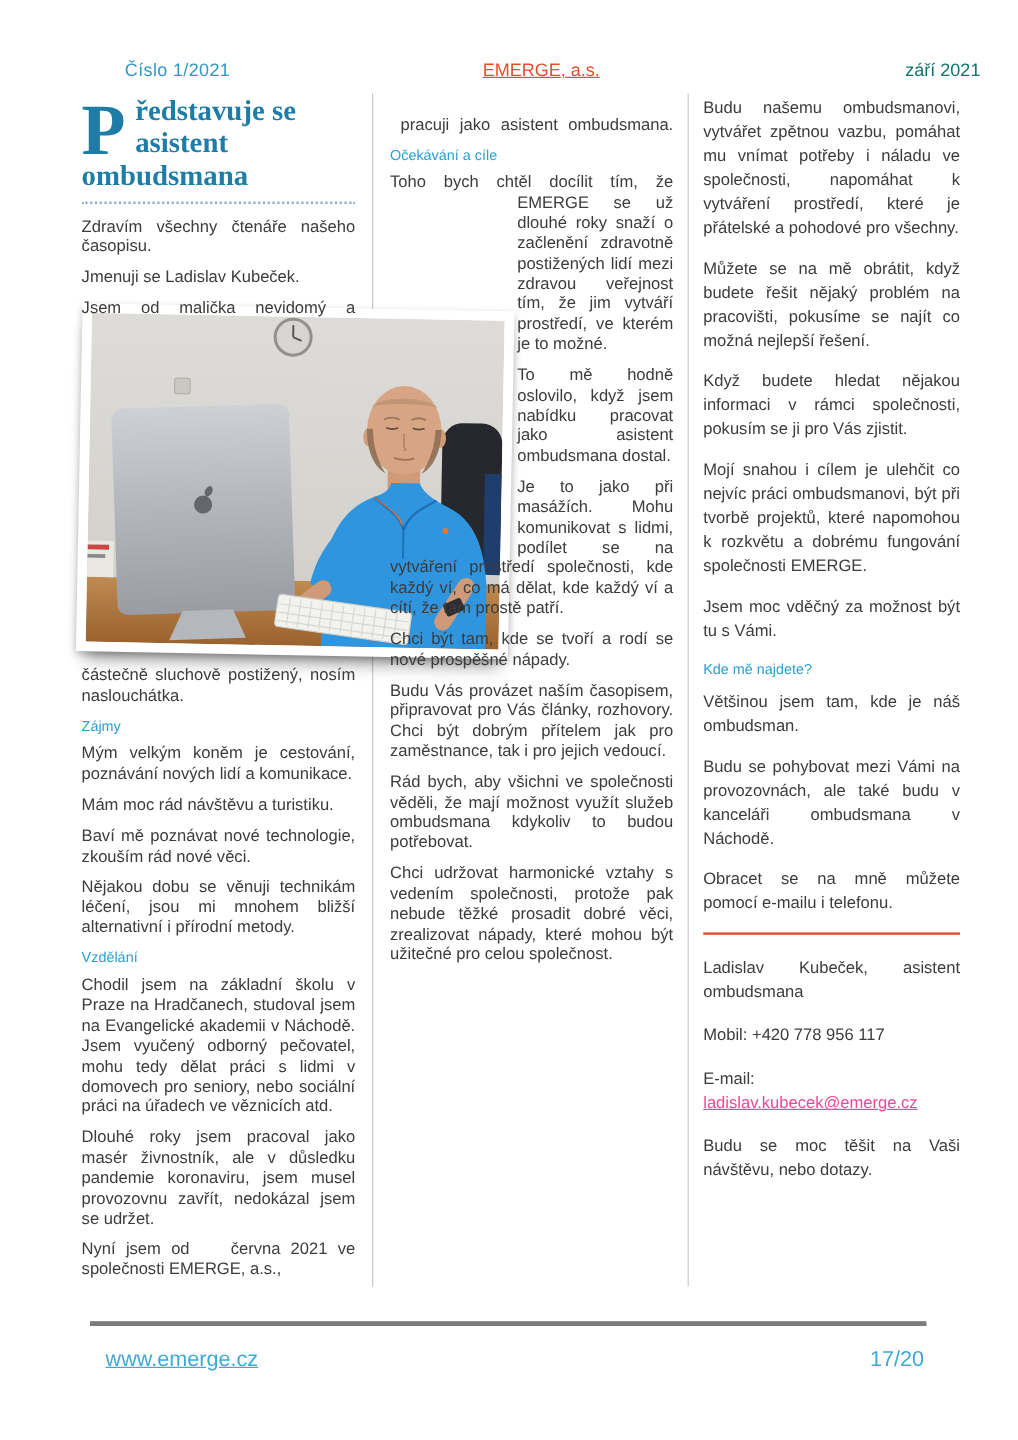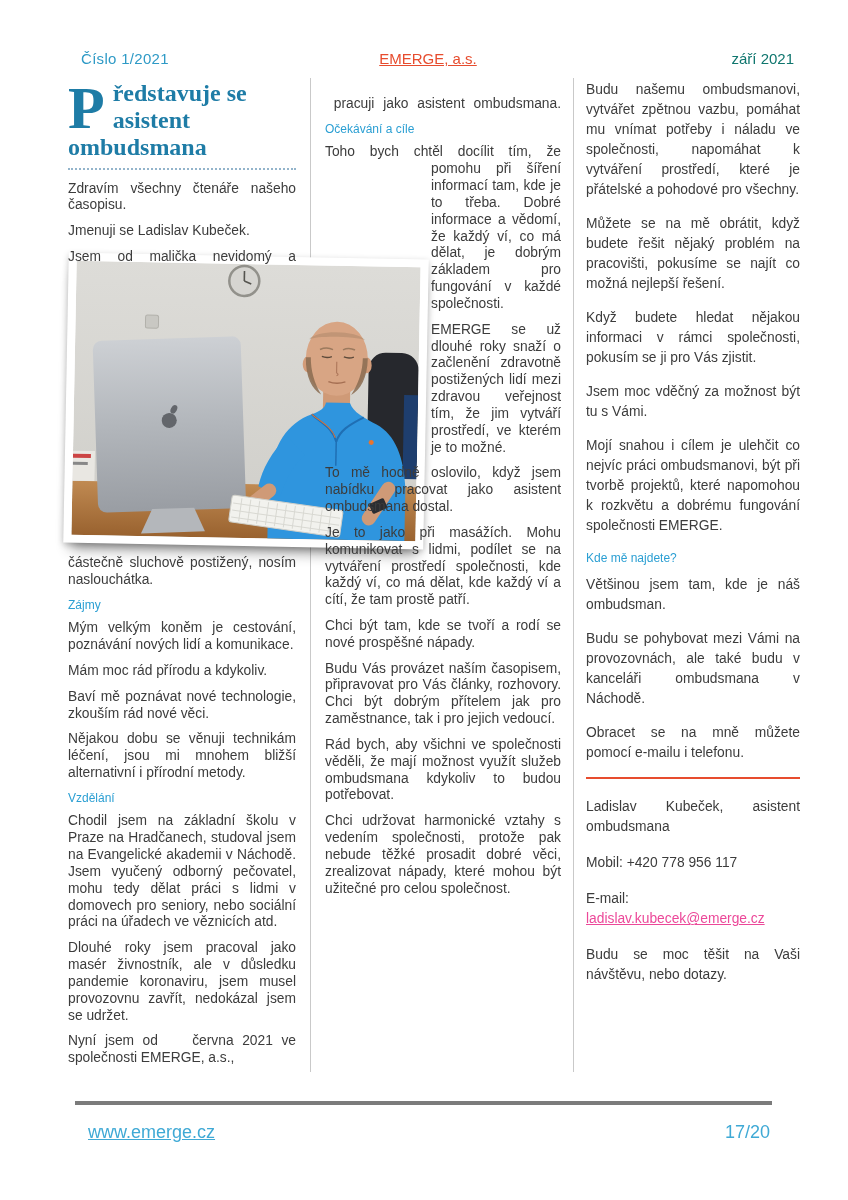--- a/index.html
+++ b/index.html
@@ -2,21 +2,21 @@
 <html><head>
 <meta charset="utf-8">
 <style>
   html,body { margin:0; padding:0; }
   body {
     width:848px; height:1200px; background:#ffffff; position:relative;
     font-family:"Liberation Sans", sans-serif; color:#3c3c3c;
     -webkit-font-smoothing:antialiased; overflow:hidden;
   }
   .masthead {
-    position:absolute; left:62px; top:50px; width:732px;
+    position:absolute; left:85px; top:50px; width:732px;
     display:flex; justify-content:space-between; align-items:baseline;
     font-size:15px; color:#2e9ac6;
   }
   .masthead .issue { padding-left:19px; letter-spacing:.3px; }
   .masthead .company { color:#e74c2e; position:absolute; left:0; right:0; text-align:center;text-decoration:underline; }
   .masthead .date { color:#0f766e; }
 
   .vdiv { position:absolute; top:78px; width:1px; height:994px; background:#c9c9c9; z-index:0; }
   .vdiv1 { left:310px; } .vdiv2 { left:573px; }
 
@@ -75,50 +75,49 @@
       <span class="dropcap">P</span><span>ředstavuje se asistent ombudsmana</span>
     </h1>
     <div class="dotted-rule"></div>
     <p>Zdravím všechny čtenáře našeho časopisu.</p>
     <p>Jmenuji se Ladislav Kubeček.</p>
     <p class="stretch">Jsem od malička nevidomý a</p>
     <div class="photo-gap"></div>
     <p>částečně sluchově postižený, nosím naslouchátka.</p>
     <h2 class="sec-h">Zájmy</h2>
     <p>Mým velkým koněm je cestování, poznávání nových lidí a komunikace.</p>
-    <p>Mám moc rád přírodu a kdykoliv.</p>
+    <p>Mám moc rád návštěvu a turistiku.</p>
     <p>Baví mě poznávat nové technologie, zkouším rád nové věci.</p>
     <p>Nějakou dobu se věnuji technikám léčení, jsou mi mnohem bližší alternativní i přírodní metody.</p>
     <h2 class="sec-h">Vzdělání</h2>
     <p>Chodil jsem na základní školu v Praze na Hradčanech, studoval jsem na Evangelické akademii v Náchodě. Jsem vyučený odborný pečovatel, mohu tedy dělat práci s lidmi v domovech pro seniory, nebo sociální práci na úřadech ve věznicích atd.</p>
     <p>Dlouhé roky jsem pracoval jako masér živnostník, ale v důsledku pandemie koronaviru, jsem musel provozovnu zavřít, nedokázal jsem se udržet.</p>
     <p>Nyní jsem od &nbsp;&nbsp;&nbsp;června 2021 ve společnosti EMERGE, a.s.,</p>
   </div>
 
   <div class="col col-mid">
     <p class="stretch">&nbsp;pracuji jako asistent ombudsmana.</p>
     <h2 class="sec-h">Očekávání a cíle</h2>
     <p class="lead">Toho bych chtěl docílit tím, že</p>
     <div class="wrap-spacer"></div>
-    <p>pomohu při šíření informací tam, kde je to třeba. Dobré informace a vědomí, že každý ví, co má dělat, je dobrým základem pro fungování v každé společnosti.</p>
     <p>EMERGE se už dlouhé roky snaží o začlenění zdravotně postižených lidí mezi zdravou veřejnost tím, že jim vytváří prostředí, ve kterém je to možné.</p>
     <p>To mě hodně oslovilo, když jsem nabídku pracovat jako asistent ombudsmana dostal.</p>
     <p>Je to jako při masážích. Mohu komunikovat s lidmi, podílet se na vytváření prostředí společnosti, kde každý ví, co má dělat, kde každý ví a cítí, že tam prostě patří.</p>
     <p>Chci být tam, kde se tvoří a rodí se nové prospěšné nápady.</p>
     <p>Budu Vás provázet naším časopisem, připravovat pro Vás články, rozhovory. Chci být dobrým přítelem jak pro zaměstnance, tak i pro jejich vedoucí.</p>
     <p>Rád bych, aby všichni ve společnosti věděli, že mají možnost využít služeb ombudsmana kdykoliv to budou potřebovat.</p>
     <p>Chci udržovat harmonické vztahy s vedením společnosti, protože pak nebude těžké prosadit dobré věci, zrealizovat nápady, které mohou být užitečné pro celou společnost.</p>
   </div>
 
   <div class="col col-right">
     <p>Budu našemu ombudsmanovi, vytvářet zpětnou vazbu, pomáhat mu vnímat potřeby i náladu ve společnosti, napomáhat k vytváření prostředí, které je přátelské a pohodové pro všechny.</p>
     <p>Můžete se na mě obrátit, když budete řešit nějaký problém na pracovišti, pokusíme se najít co možná nejlepší řešení.</p>
     <p>Když budete hledat nějakou informaci v rámci společnosti, pokusím se ji pro Vás zjistit.</p>
+    <p>Mojí snahou i cílem je ulehčit co nejvíc práci ombudsmanovi, být při tvorbě projektů, které napomohou k rozkvětu a dobrému fungování společnosti EMERGE.</p>
     <p>Jsem moc vděčný za možnost být tu s Vámi.</p>
-    <p>Mojí snahou i cílem je ulehčit co nejvíc práci ombudsmanovi, být při tvorbě projektů, které napomohou k rozkvětu a dobrému fungování společnosti EMERGE.</p>
     <h2 class="sec-h">Kde mě najdete?</h2>
     <p>Většinou jsem tam, kde je náš ombudsman.</p>
     <p>Budu se pohybovat mezi Vámi na provozovnách, ale také budu v kanceláři ombudsmana v Náchodě.</p>
     <p>Obracet se na mně můžete pomocí e-mailu i telefonu.</p>
     <hr class="redline">
     <div class="contact">
       <p>Ladislav Kubeček, asistent ombudsmana</p>
       <p>Mobil: +420 778 956 117</p>
       <p><span>E-mail:</span><br>
         <a class="email-link">ladislav.kubecek@emerge.cz</a>

